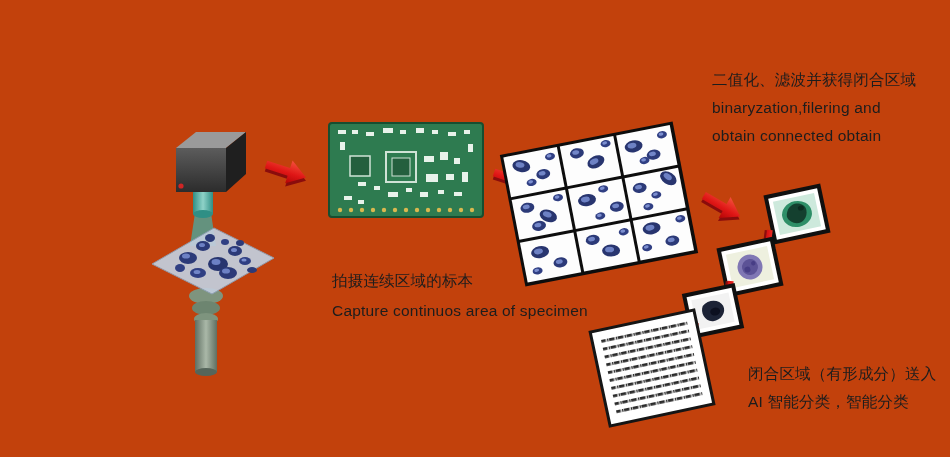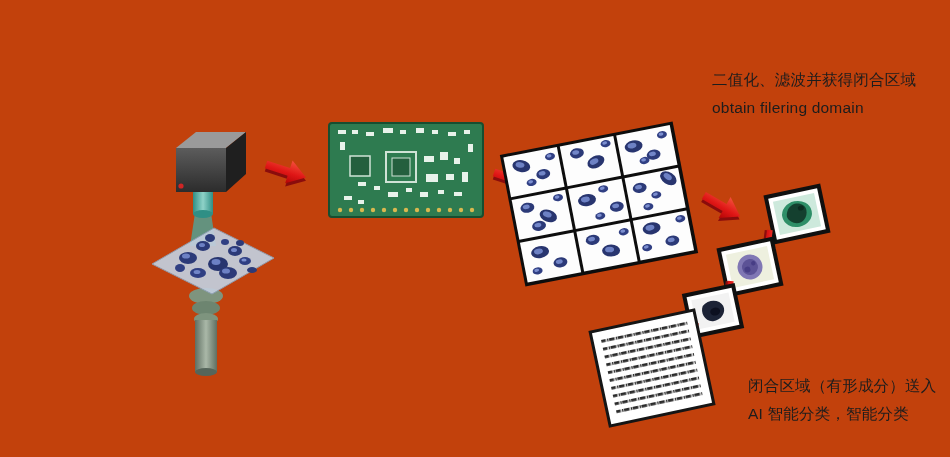--- a/index.html
+++ b/index.html
@@ -257,22 +257,27 @@
     <use href="#arrow3d" transform="translate(116,166) rotate(97) scale(0.72) translate(-23,-19)"></use>
 
     <g transform="translate(74,196) rotate(-12)">
       <rect x="-53" y="-48" width="106" height="96" fill="#ffffff" stroke="#151515" stroke-width="3"></rect>
       <rect x="-44" y="-39" width="88" height="78" fill="url(#textpat)"></rect>
     </g>
   </svg>
 
   <div class="caption" style="left:712px;top:66px">
     <div class="zh">二值化、滤波并获得闭合区域</div>
-    <div>obtain filering domain</div>
+    <div>binaryzation,filering and</div>
+    <div>obtain connected obtain</div>
   </div>
 
-
-  <div class="caption" style="left:748px;top:372px">
+  <div class="caption" style="left:332px;top:266px;line-height:30px">
+    <div class="zh">拍摄连续区域的标本</div>
+    <div>Capture continuos area of specimen</div>
+  </div>
+
+  <div class="caption" style="left:748px;top:360px">
     <div class="zh">闭合区域（有形成分）送入</div>
     <div class="zh">AI 智能分类，智能分类</div>
   </div>
 
 </div>
 
 </body></html>

